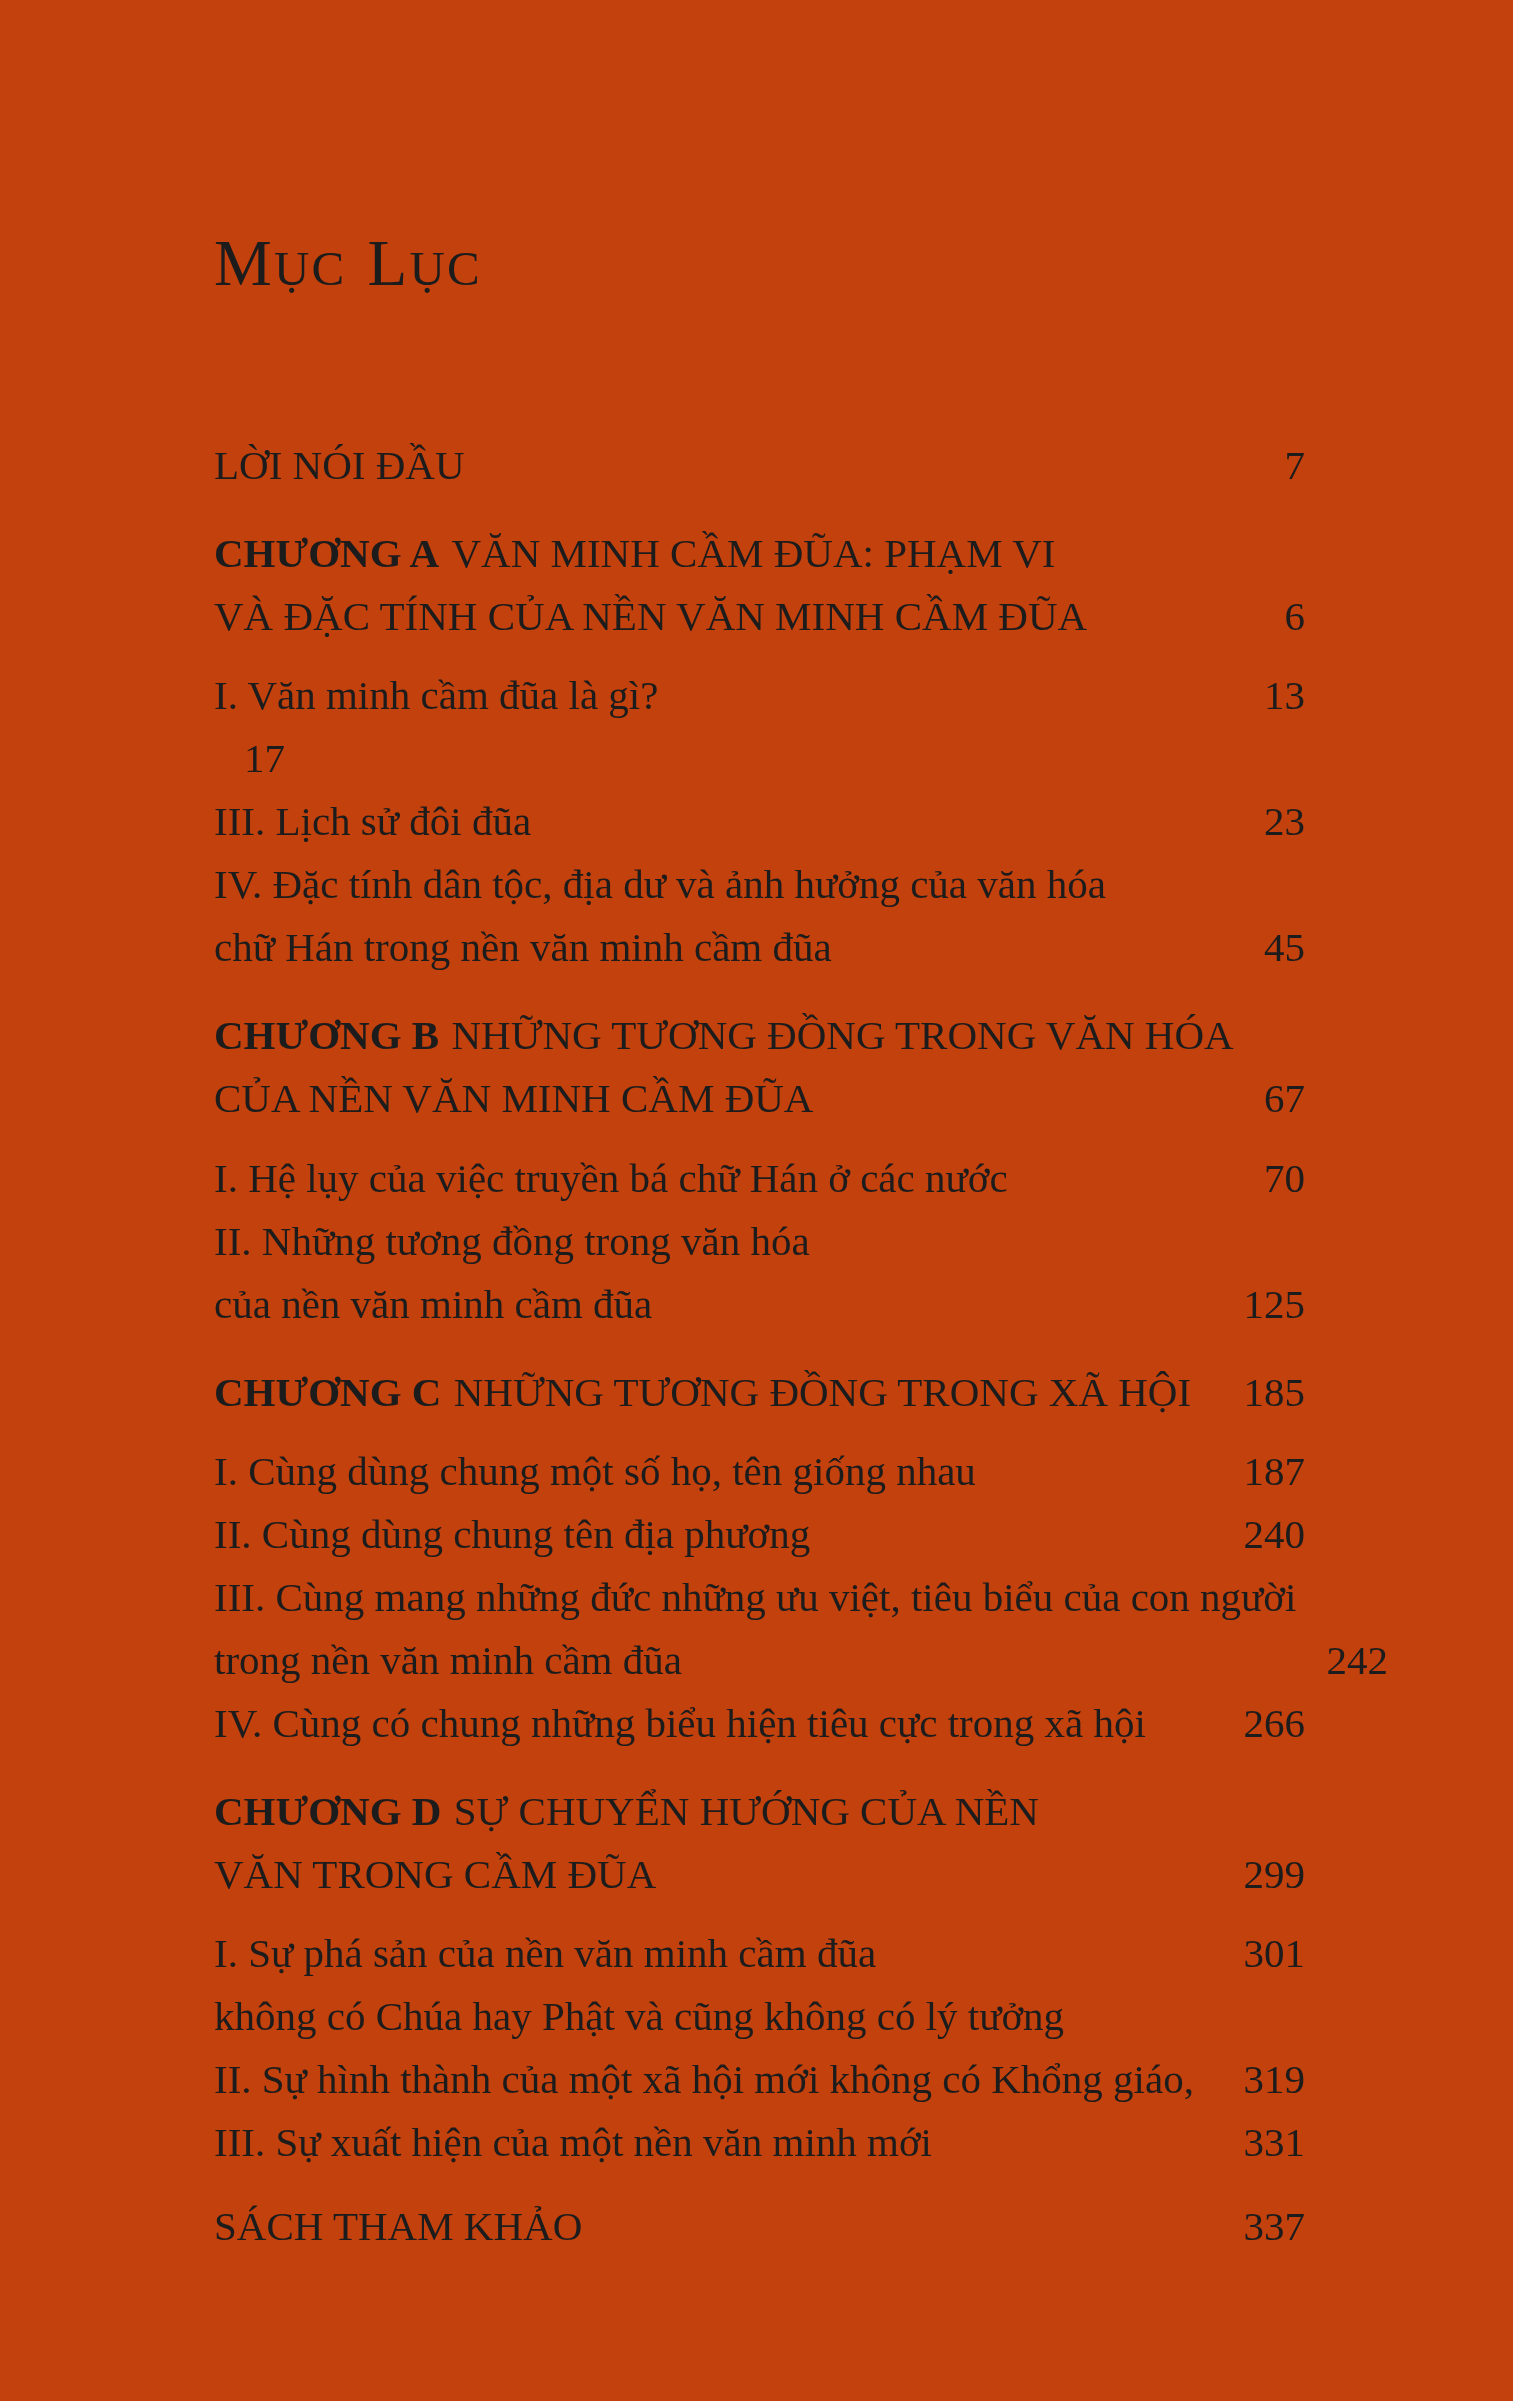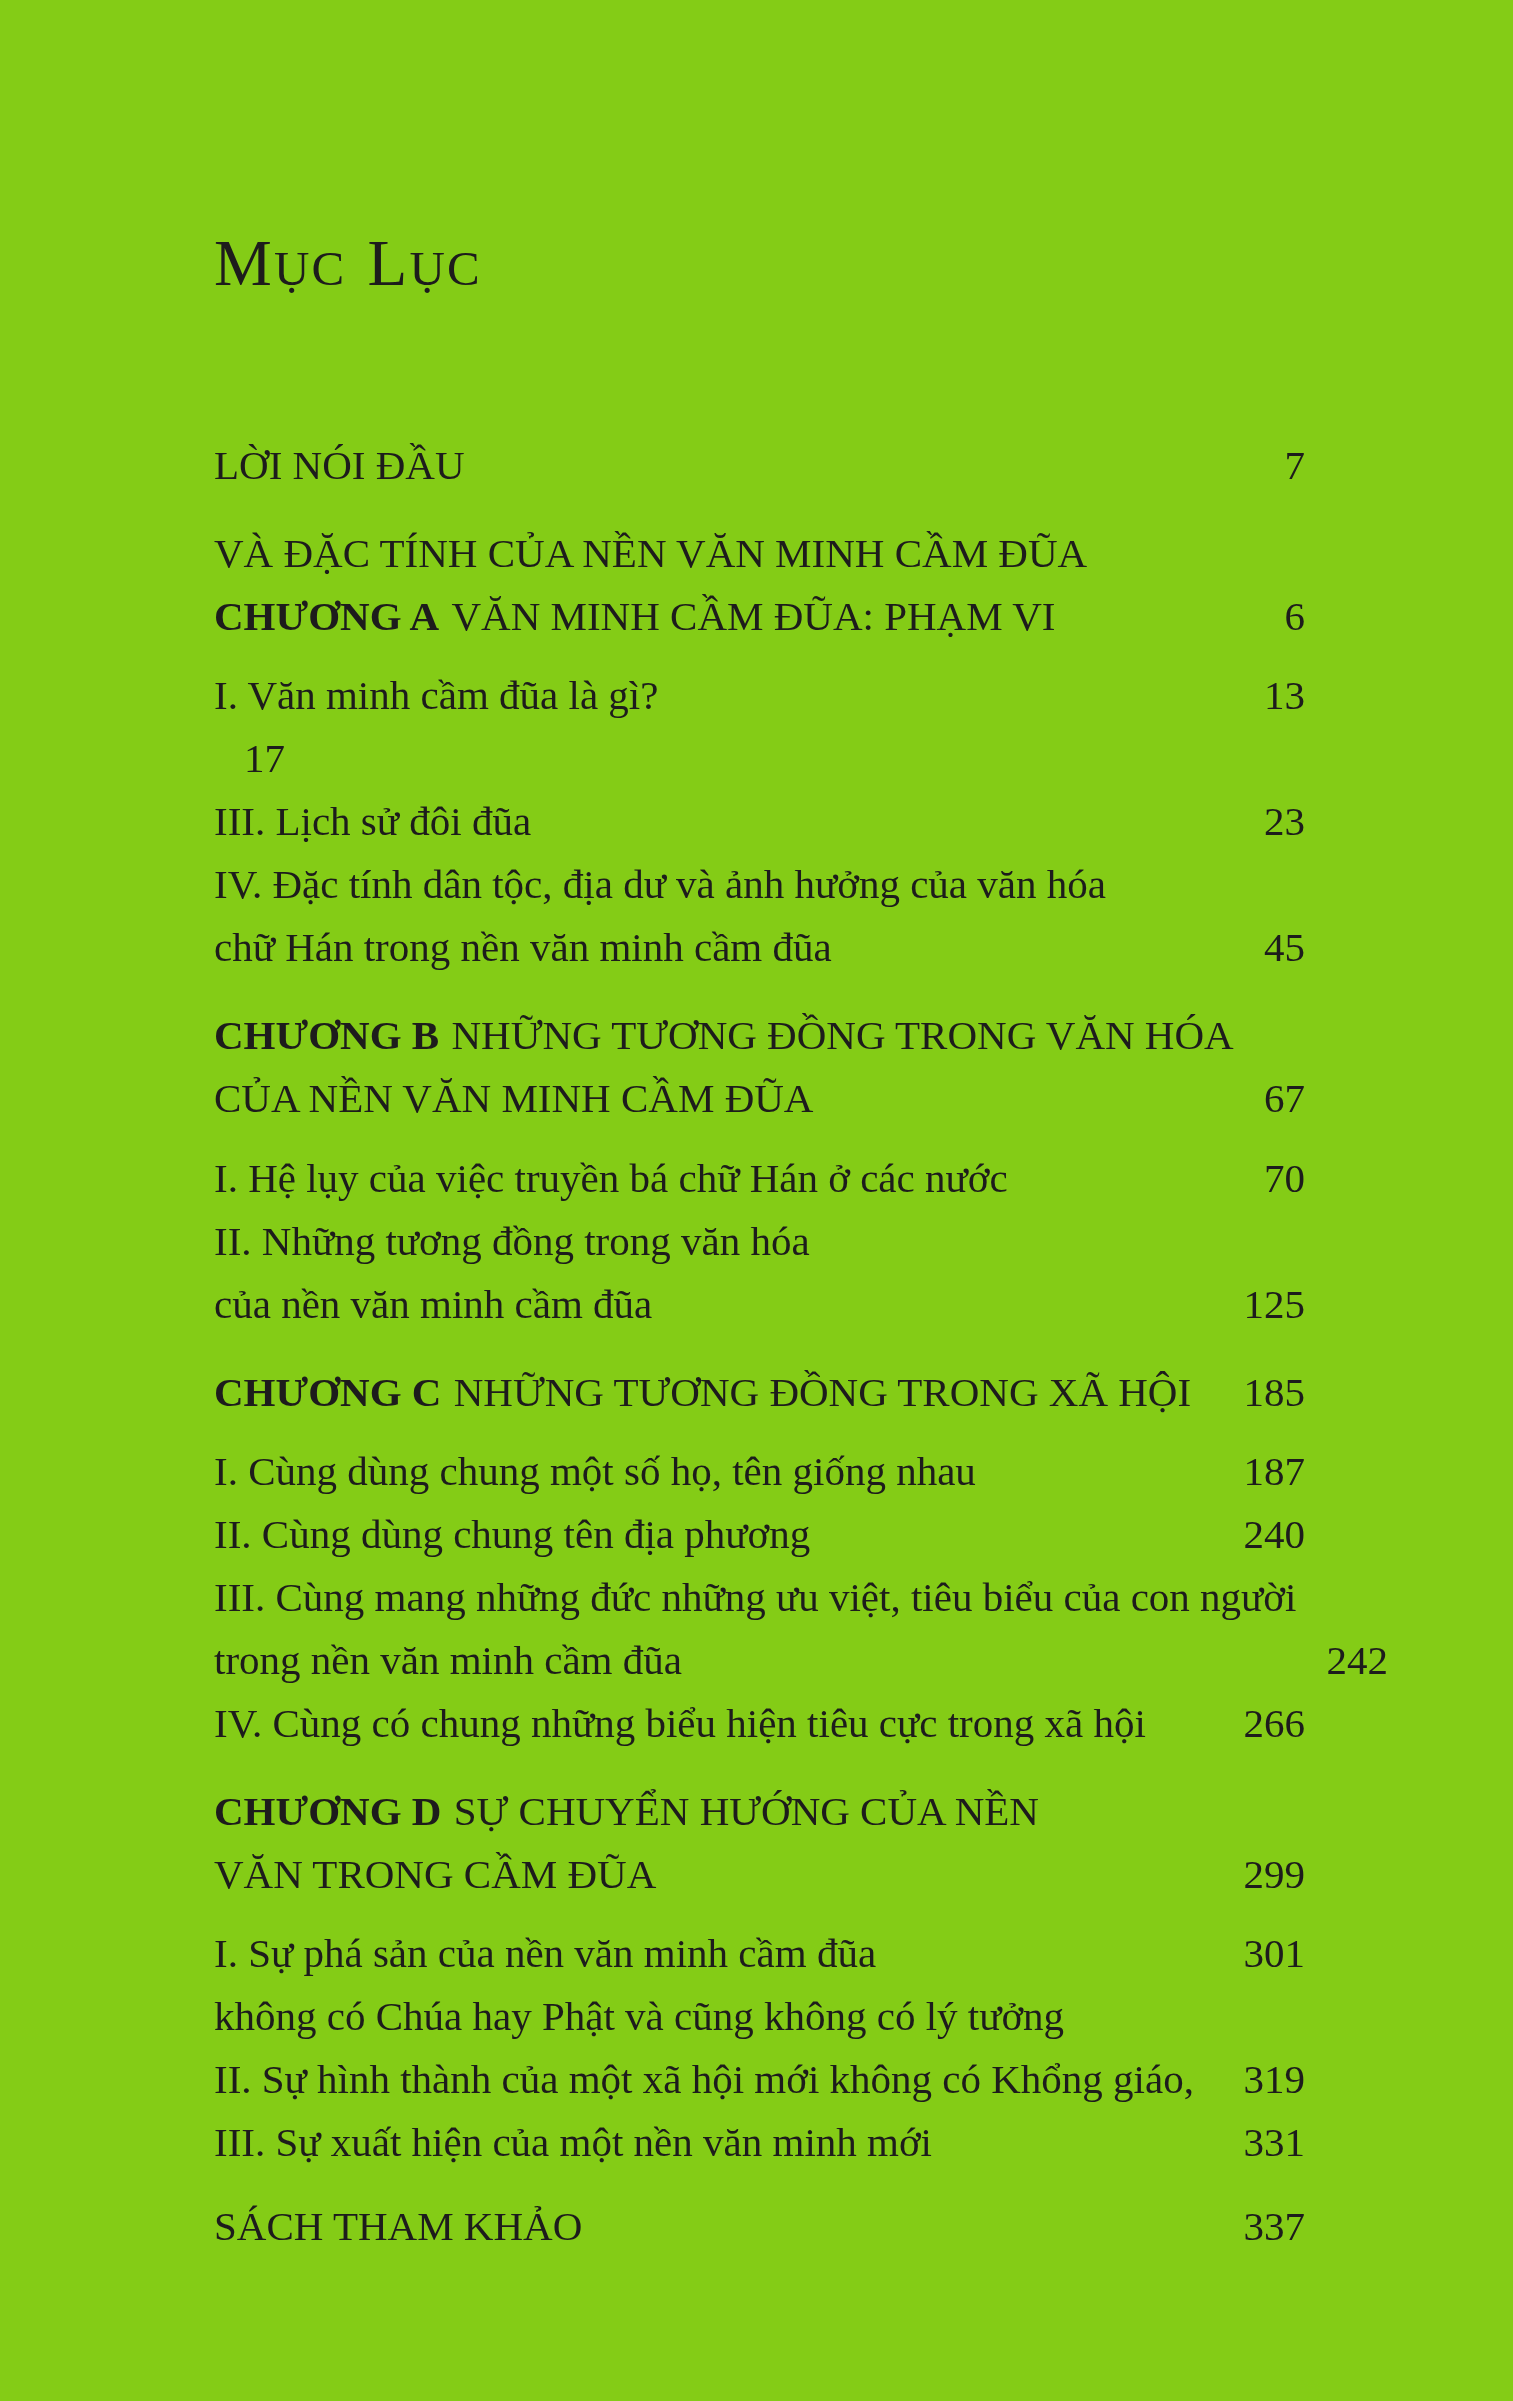--- a/index.html
+++ b/index.html
@@ -1,21 +1,21 @@
 <!DOCTYPE html>
 <html lang="vi" style="font-size:12px"><head>
 <meta charset="utf-8">
 <style>
   html,body{margin:0;padding:0;background:#ffffff;}
   .page{
     position:relative;
     width:1514px;
     height:2401px;
     box-sizing:border-box;
-    background:#84cc16;
+    background:#c2410c;
     padding:231px 209px 0 214px;
     font-family:"Liberation Serif","DejaVu Serif",serif;
     color:#1d1c1c;
     overflow:hidden;
   }
   .title{
     margin:0 0 124px 0;
     font-weight:400;
     line-height:65px;
     letter-spacing:2.2px;
@@ -47,22 +47,22 @@
 
   <div class="toc" id="toc-list">
       <div class="entry section">
         <div class="entry-text">
           <div class="line"><span>LỜI NÓI ĐẦU</span></div>
         </div>
         <div class="entry-page">7</div>
       </div>
       <div class="entry chapter">
         <div class="entry-text">
+          <div class="line"><span class="chapter-prefix">CHƯƠNG A</span><span>VĂN MINH CẦM ĐŨA: PHẠM VI</span></div>
           <div class="line"><span>VÀ ĐẶC TÍNH CỦA NỀN VĂN MINH CẦM ĐŨA</span></div>
-          <div class="line"><span class="chapter-prefix">CHƯƠNG A</span><span>VĂN MINH CẦM ĐŨA: PHẠM VI</span></div>
         </div>
         <div class="entry-page">6</div>
       </div>
       <div class="entry item">
         <div class="entry-text">
           <div class="line"><span>I. Văn minh cầm đũa là gì?</span></div>
         </div>
         <div class="entry-page">13</div>
       </div>
       <div class="entry item">

